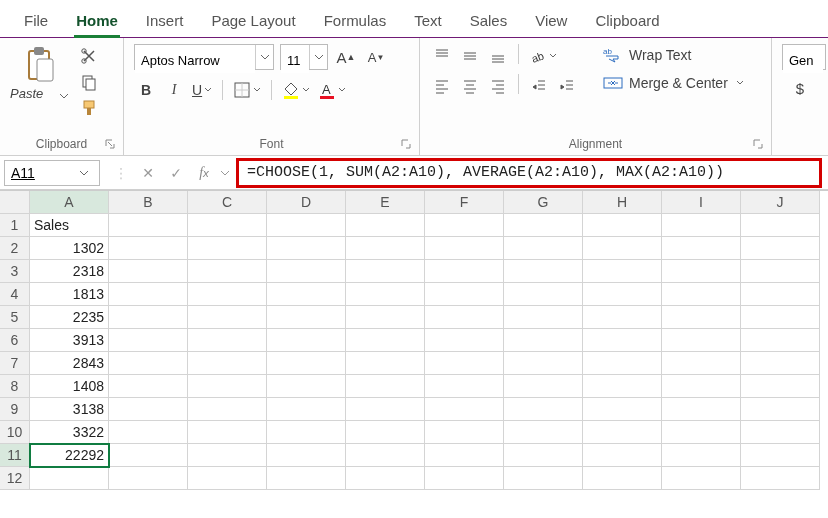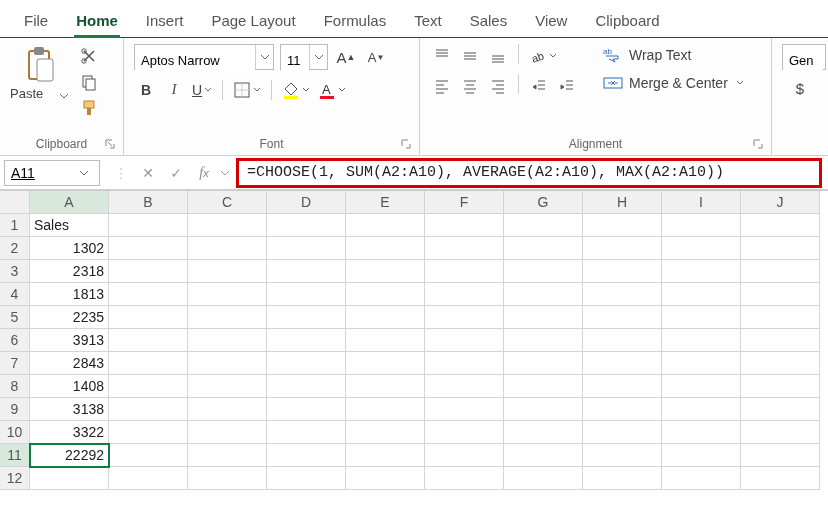--- a/index.html
+++ b/index.html
@@ -18,21 +18,21 @@
 .group-label { text-align:center; font-size:12px; color:#666; padding-top:2px; position:relative; }
 .dlaunch { position:absolute; right:6px; bottom:4px; width:14px; height:14px; }
 .dlaunch svg { width:14px; height:14px; }
 
 .iconbtn { display:inline-flex; align-items:center; justify-content:center; min-width:24px; height:24px; padding:0 2px; cursor:pointer; border-radius:3px; }
 .caret { margin-left:2px; }
 
 
 .paste-col { display:flex; flex-direction:column; align-items:center; gap:0; }
 .paste-icon { width:38px; height:42px; display:flex; align-items:center; justify-content:center; }
-.paste-label { font-size:13px; display:flex; align-items:flex-end; gap:14px; }
+.paste-label { font-size:13px; display:flex; align-items:flex-end; gap:14px;font-style:italic; }
 .clip-side { display:flex; flex-direction:column; gap:2px; margin-left:4px; }
 
 
 .font-row1 { display:flex; gap:6px; align-items:center; }
 .font-row2 { display:flex; gap:4px; align-items:center; margin-top:8px; }
 .combo { display:flex; align-items:center; border:1px solid #bbb; height:26px; background:#fff; }
 .combo-input { border:none; outline:none; padding:0 6px; font-size:13px; height:24px;margin-top:7px; }
 .combo-btn { width:18px; display:flex; align-items:center; justify-content:center; border-left:1px solid #ccc; height:100%; }
 
 

